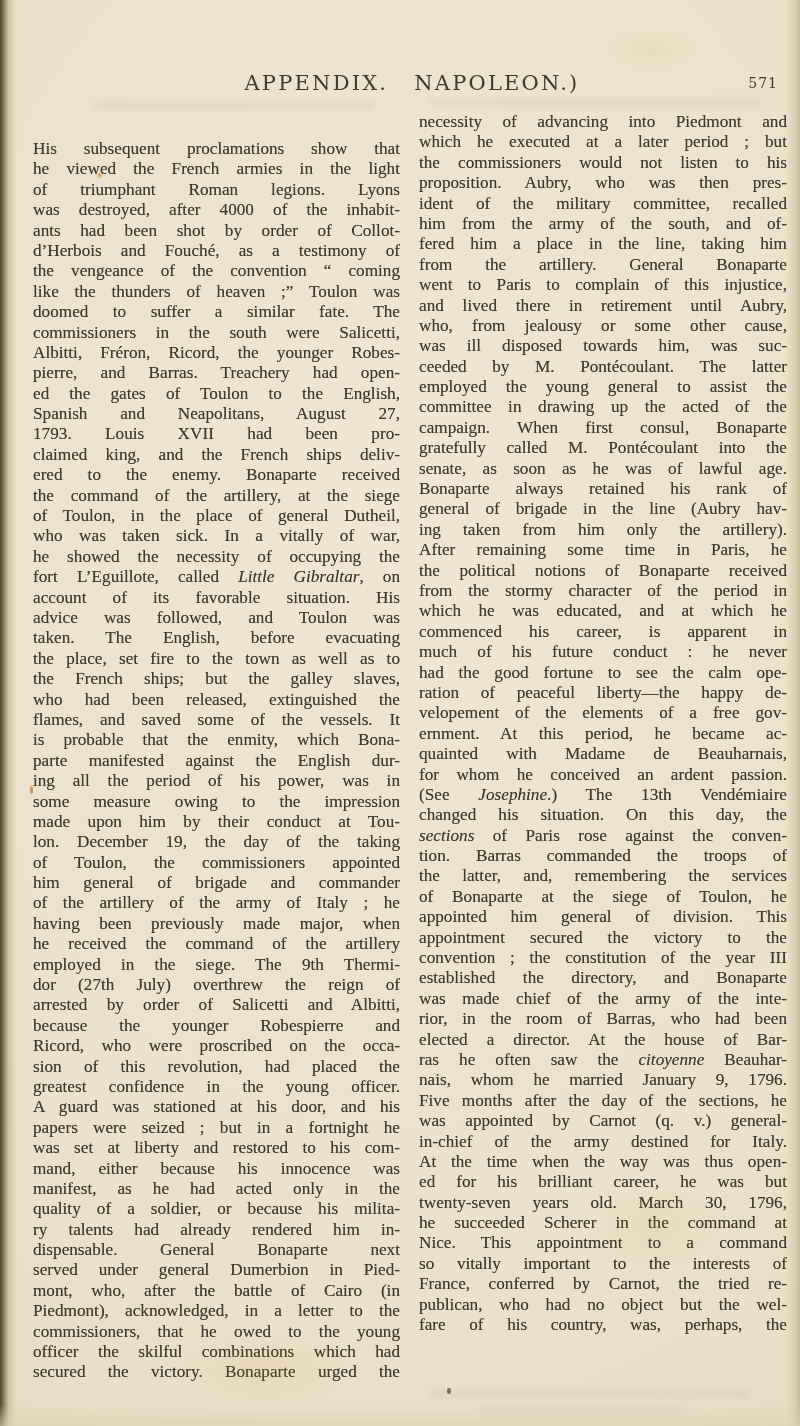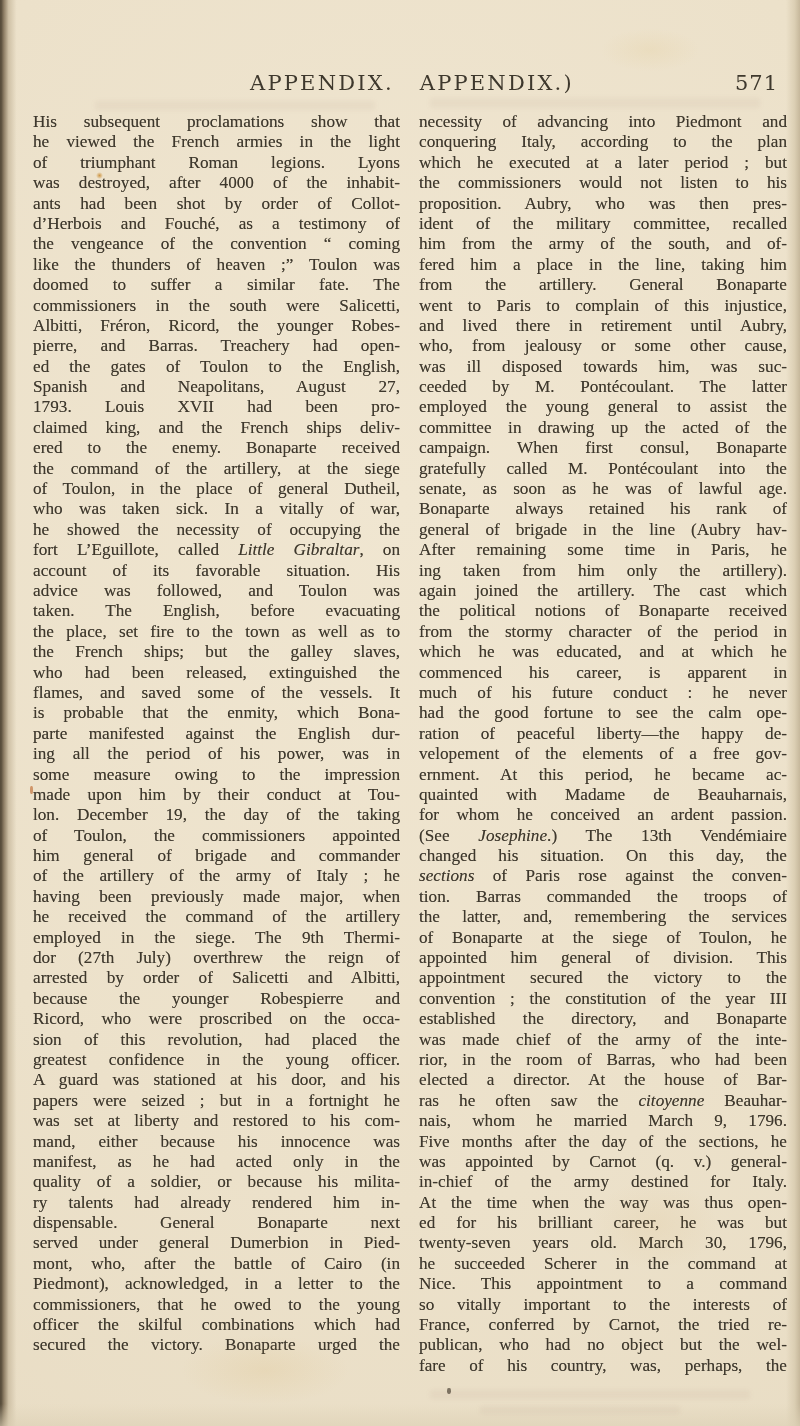--- a/index.html
+++ b/index.html
@@ -33,27 +33,27 @@
   .running-head {
     position: absolute; top: 71px; left: 0; width: 100%;
     text-align: center; font-size: 21px; line-height: 24px;
     letter-spacing: 2.2px; color: var(--ink, #3e382d);
     font-family: "DejaVu Serif", "Liberation Serif", serif;
   }
   .running-head .inner { display: inline-block; transform: translateX(12px); }
   .head-gap { display: inline-block; width: 26px; }
   .page-number {
     position: absolute; top: 71px; right: 22px;
-    font-size: 21px; line-height: 24px; letter-spacing: 1px;
+    font-size: 14px; line-height: 24px; letter-spacing: 1px;
     font-family: "DejaVu Serif", "Liberation Serif", serif;
   }
 
   
   .col { position: absolute; top: 112px; }
-  .col-left  { left: 33px;  width: 367px; }
+  .col-left  { left: 33px;  width: 367px; margin-top: 27px; }
   .col-right { left: 419px; width: 368px; }
   .line {
     height: 20.4px; line-height: 20.4px; font-size: 17.2px;
     text-align: justify; text-align-last: justify;
     text-shadow: 0 0 0.5px rgba(62,56,45,0.55);
   }
   .line i { font-style: italic; }
 
   
   .stain { position: absolute; border-radius: 50%; pointer-events: none; }
@@ -87,21 +87,21 @@
   <div class="edge-right"></div>
   <div class="edge-bottom"></div>
 
   <div class="ghost ghost-1"></div>
   <div class="ghost ghost-2"></div>
   <div class="ghost ghost-3"></div>
   <div class="ghost ghost-4"></div>
 
   <div class="running-head">
     <span class="inner">
-      <span>APPENDIX.</span><span class="head-gap"></span><span>APPENDIX.)</span>
+      <span>APPENDIX.</span><span class="head-gap"></span><span>NAPOLEON.)</span>
     </span>
   </div>
   <div class="page-number">571</div>
 
   <div class="col col-left">
       <div class="line">His subsequent proclamations show that</div>
       <div class="line">he viewed the French armies in the light</div>
       <div class="line">of triumphant Roman legions.  Lyons</div>
       <div class="line">was destroyed, after 4000 of the inhabit-</div>
       <div class="line">ants had been shot by order of Collot-</div>
@@ -157,43 +157,41 @@
       <div class="line">dispensable.  General Bonaparte next</div>
       <div class="line">served under general Dumerbion in Pied-</div>
       <div class="line">mont, who, after the battle of Cairo (in</div>
       <div class="line">Piedmont), acknowledged, in a letter to the</div>
       <div class="line">commissioners, that he owed to the young</div>
       <div class="line">officer the skilful combinations which had</div>
       <div class="line">secured the victory.  Bonaparte urged the</div>
     </div>
   <div class="col col-right">
       <div class="line">necessity of advancing into Piedmont and</div>
-      <div class="line">conquering Italy, according to the plan</div>
       <div class="line">which he executed at a later period ; but</div>
       <div class="line">the commissioners would not listen to his</div>
       <div class="line">proposition.  Aubry, who was then pres-</div>
       <div class="line">ident of the military committee, recalled</div>
       <div class="line">him from the army of the south, and of-</div>
       <div class="line">fered him a place in the line, taking him</div>
       <div class="line">from the artillery.  General Bonaparte</div>
       <div class="line">went to Paris to complain of this injustice,</div>
       <div class="line">and lived there in retirement until Aubry,</div>
       <div class="line">who, from jealousy or some other cause,</div>
       <div class="line">was ill disposed towards him, was suc-</div>
       <div class="line">ceeded by M. Pontécoulant.  The latter</div>
       <div class="line">employed the young general to assist the</div>
       <div class="line">committee in drawing up the acted of the</div>
       <div class="line">campaign.  When first consul, Bonaparte</div>
       <div class="line">gratefully called M. Pontécoulant into the</div>
       <div class="line">senate, as soon as he was of lawful age.</div>
       <div class="line">Bonaparte always retained his rank of</div>
       <div class="line">general of brigade in the line (Aubry hav-</div>
+      <div class="line">ing taken from him only the artillery).</div>
       <div class="line">After remaining some time in Paris, he</div>
-      <div class="line">ing taken from him only the artillery).</div>
-      <div class="line">again joined the artillery.  The cast which</div>
       <div class="line">the political notions of Bonaparte received</div>
       <div class="line">from the stormy character of the period in</div>
       <div class="line">which he was educated, and at which he</div>
       <div class="line">commenced his career, is apparent in</div>
       <div class="line">much of his future conduct : he never</div>
       <div class="line">had the good fortune to see the calm ope-</div>
       <div class="line">ration of peaceful liberty—the happy de-</div>
       <div class="line">velopement of the elements of a free gov-</div>
       <div class="line">ernment.  At this period, he became ac-</div>
       <div class="line">quainted with Madame de Beauharnais,</div>
@@ -205,21 +203,21 @@
       <div class="line">the latter, and, remembering the services</div>
       <div class="line">of Bonaparte at the siege of Toulon, he</div>
       <div class="line">appointed him general of division.  This</div>
       <div class="line">appointment secured the victory to the</div>
       <div class="line">convention ; the constitution of the year III</div>
       <div class="line">established the directory, and Bonaparte</div>
       <div class="line">was made chief of the army of the inte-</div>
       <div class="line">rior, in the room of Barras, who had been</div>
       <div class="line">elected a director.  At the house of Bar-</div>
       <div class="line">ras he often saw the <i>citoyenne</i> Beauhar-</div>
-      <div class="line">nais, whom he married March 9, 1796.</div>
+      <div class="line">nais, whom he married January 9, 1796.</div>
       <div class="line">Five months after the day of the sections, he</div>
       <div class="line">was appointed by Carnot (q. v.) general-</div>
       <div class="line">in-chief of the army destined for Italy.</div>
       <div class="line">At the time when the way was thus open-</div>
       <div class="line">ed for his brilliant career, he was but</div>
       <div class="line">twenty-seven years old.  March 30, 1796,</div>
       <div class="line">he succeeded Scherer in the command at</div>
       <div class="line">Nice.  This appointment to a command</div>
       <div class="line">so vitally important to the interests of</div>
       <div class="line">France, conferred by Carnot, the tried re-</div>

